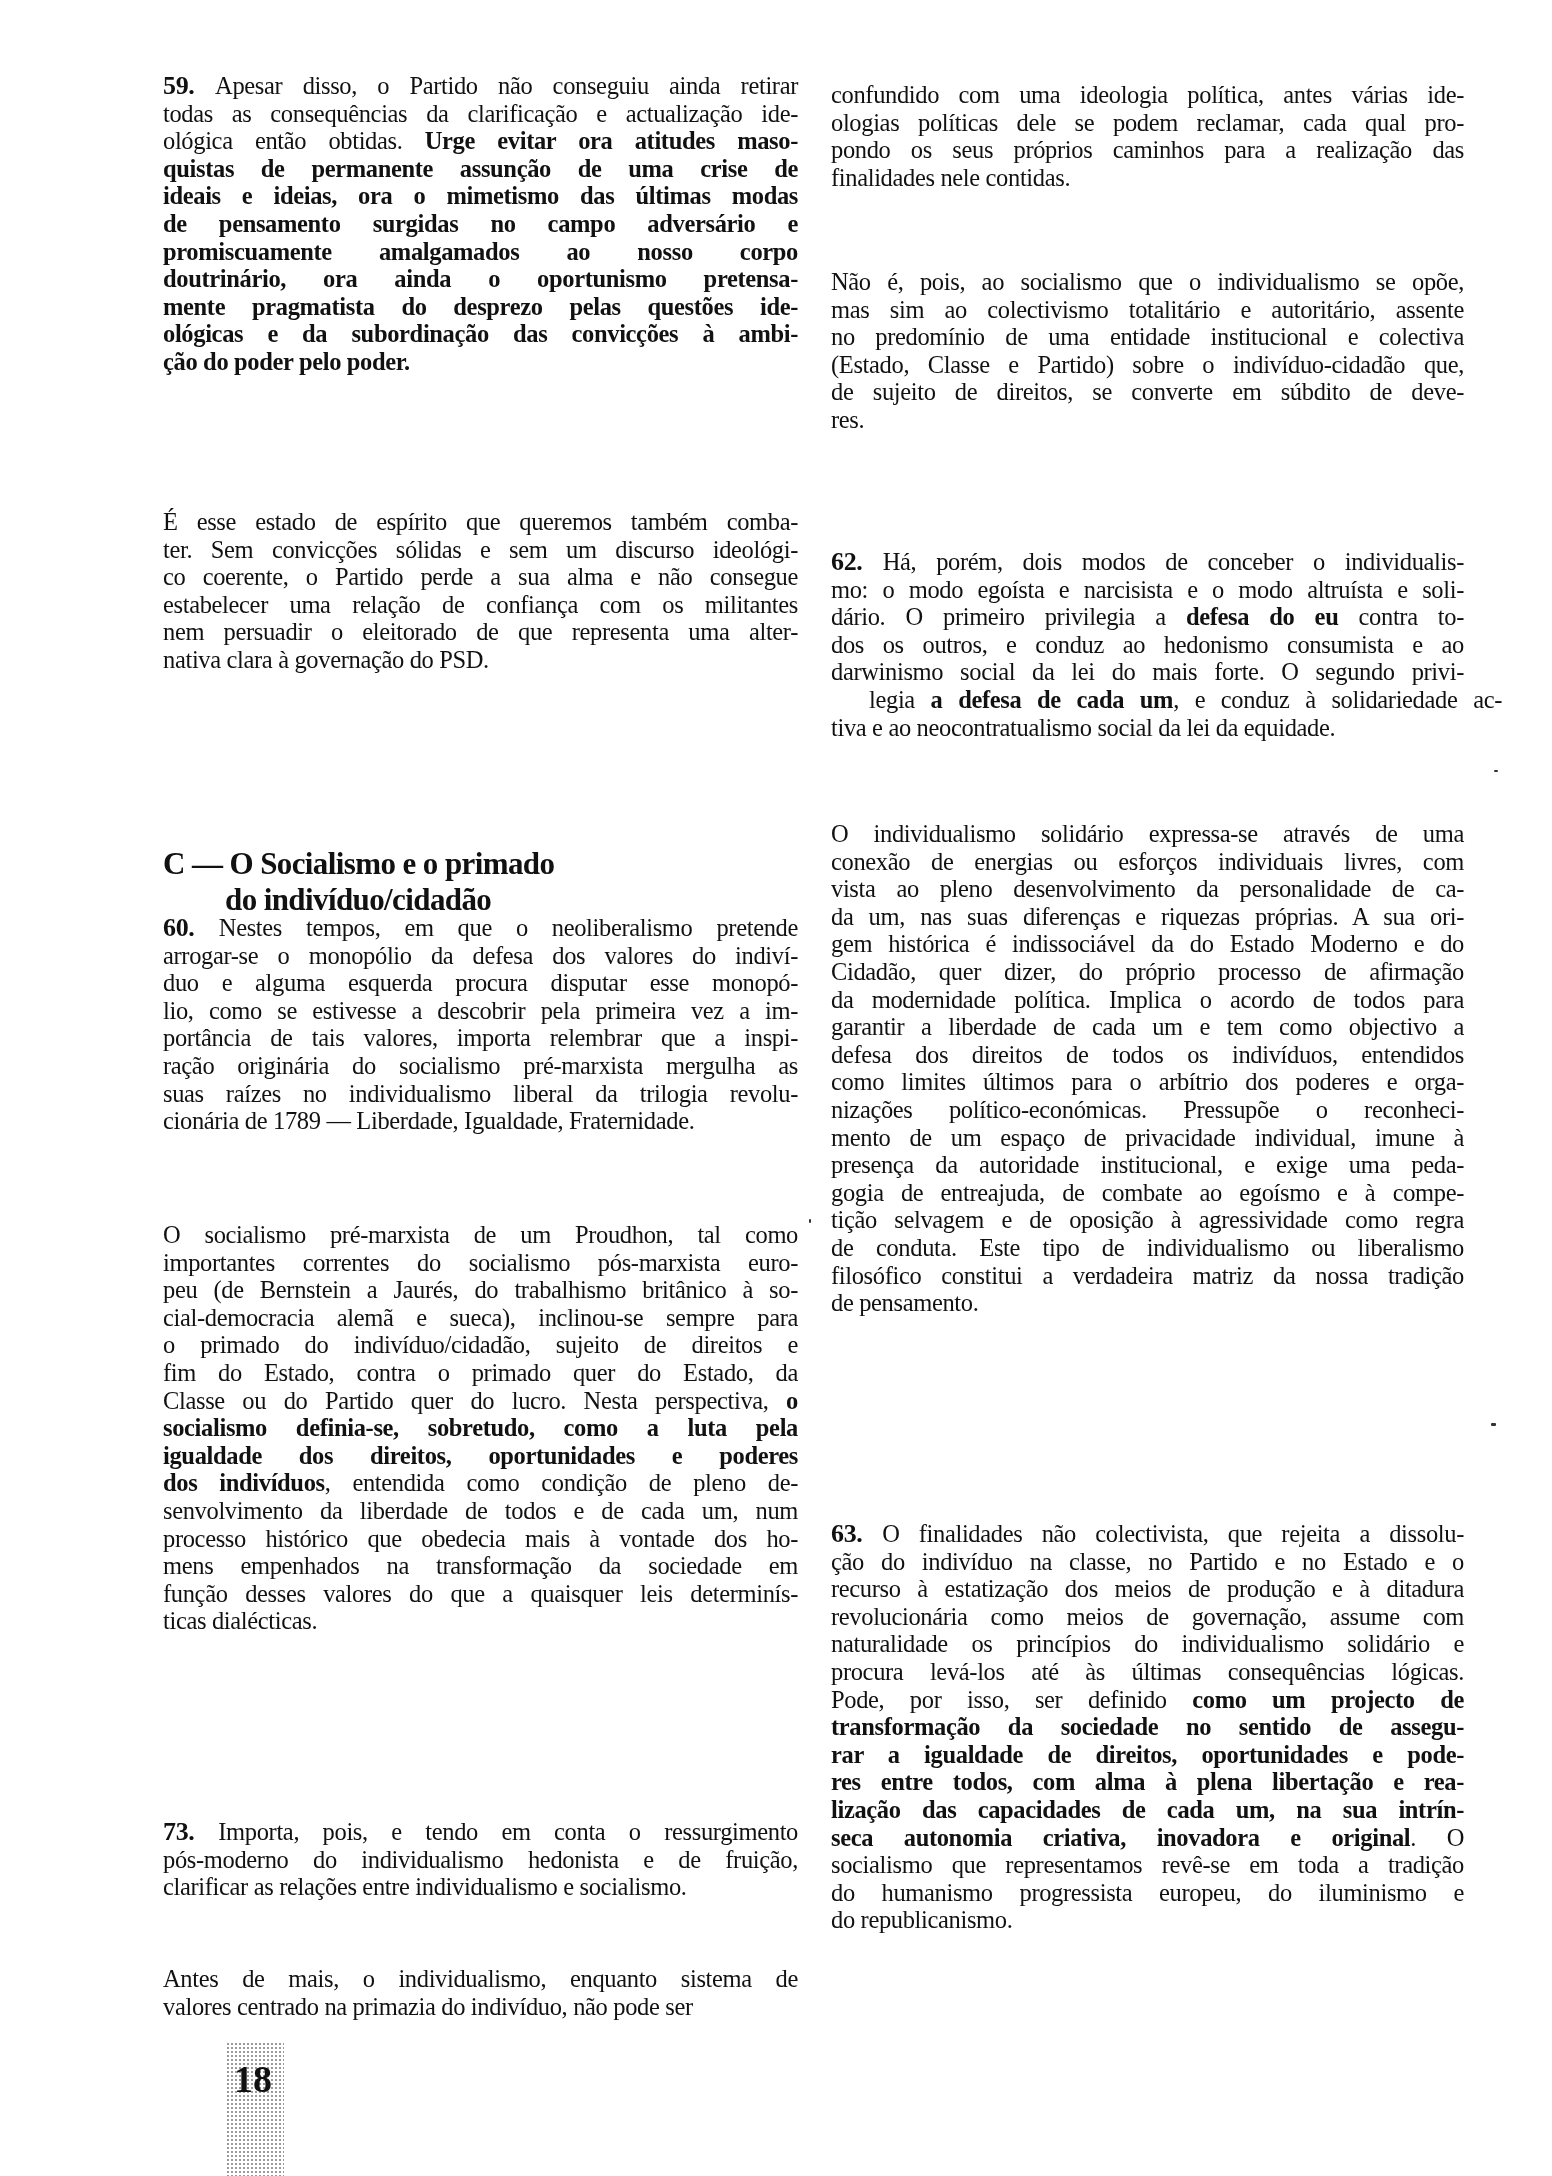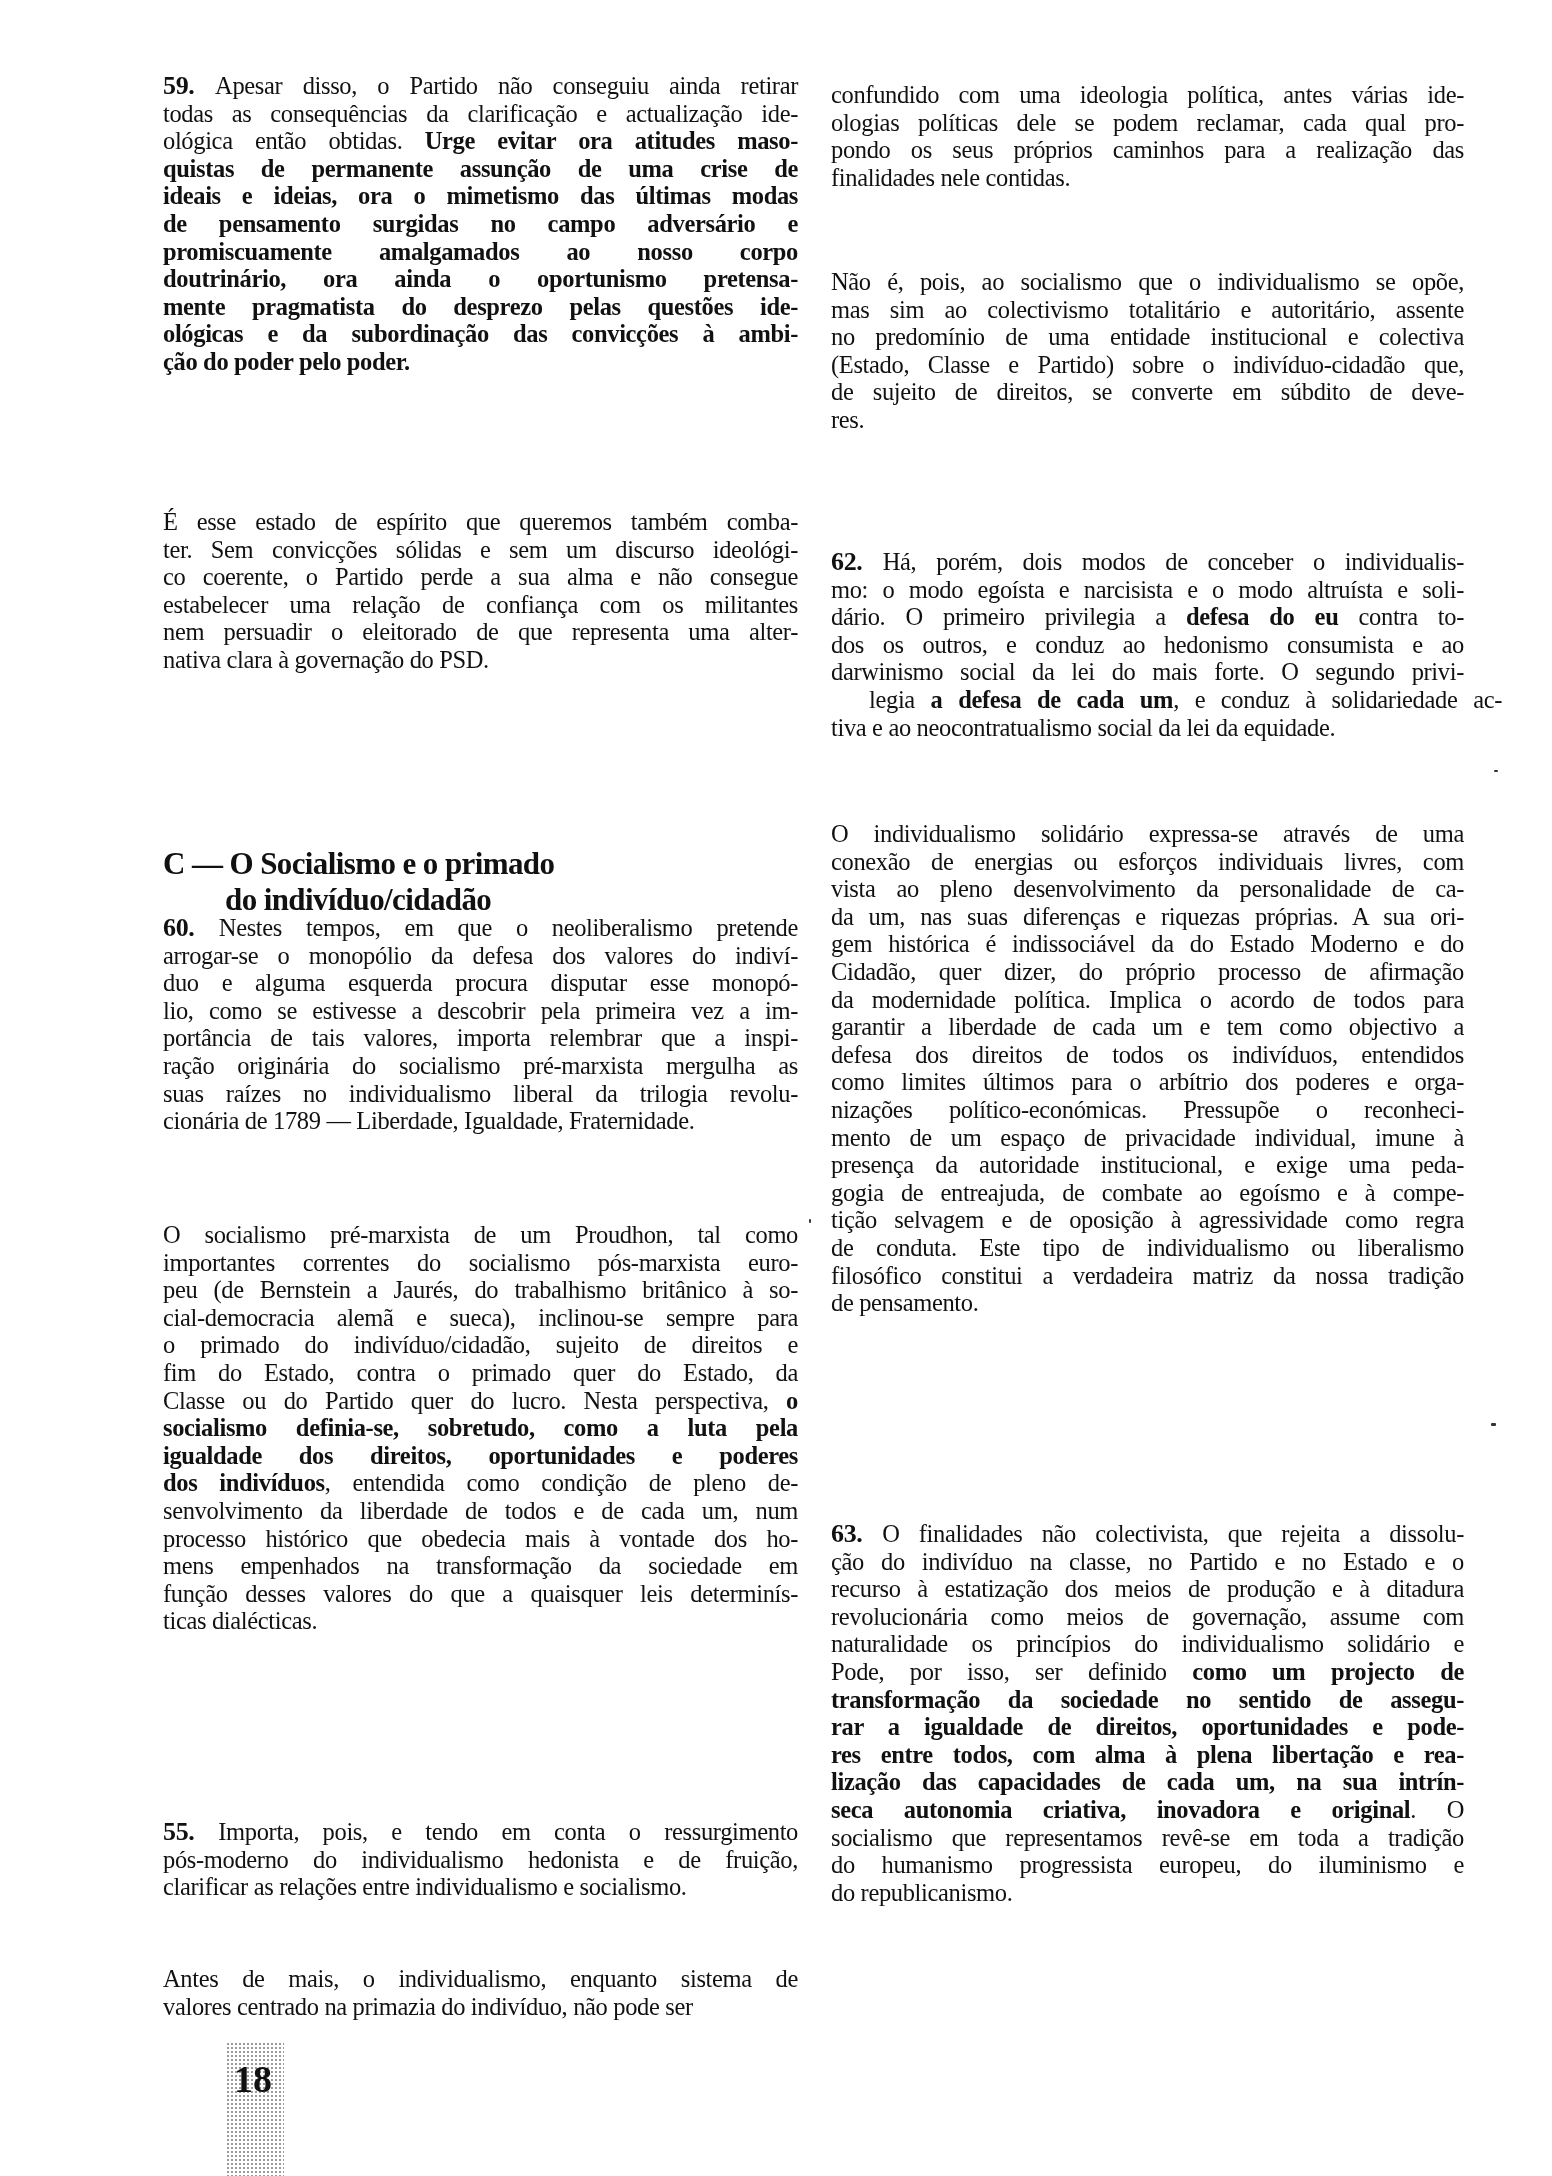--- a/index.html
+++ b/index.html
@@ -76,21 +76,21 @@
         <div class="ln"><span class="ln-inner" style="white-space: normal; width: 100%;"><span class="b">socialismo definia-se, sobretudo, como a luta pela</span></span></div>
         <div class="ln"><span class="ln-inner" style="white-space: normal; width: 100%;"><span class="b">igualdade dos direitos, oportunidades e poderes</span></span></div>
         <div class="ln"><span class="ln-inner" style="white-space: normal; width: 100%;"><span class="b">dos indivíduos</span><span>, entendida como condição de pleno de-</span></span></div>
         <div class="ln"><span class="ln-inner" style="white-space: normal; width: 100%;"><span>senvolvimento da liberdade de todos e de cada um, num</span></span></div>
         <div class="ln"><span class="ln-inner" style="white-space: normal; width: 100%;"><span>processo histórico que obedecia mais à vontade dos ho-</span></span></div>
         <div class="ln"><span class="ln-inner" style="white-space: normal; width: 100%;"><span>mens empenhados na transformação da sociedade em</span></span></div>
         <div class="ln"><span class="ln-inner" style="white-space: normal; width: 100%;"><span>função desses valores do que a quaisquer leis determinís-</span></span></div>
         <div class="ln last"><span class="ln-inner" style="white-space: normal; width: 100%;"><span>ticas dialécticas.</span></span></div>
       </div>
     <div class="para" style="top:1818px;">
-        <div class="ln"><span class="ln-inner" style="white-space: normal; width: 100%;"><span class="num">55. </span><span>Importa, pois, e tendo em conta o ressurgimento</span></span></div>
+        <div class="ln"><span class="ln-inner" style="white-space: normal; width: 100%;"><span class="num">73. </span><span>Importa, pois, e tendo em conta o ressurgimento</span></span></div>
         <div class="ln"><span class="ln-inner" style="white-space: normal; width: 100%;"><span>pós-moderno do individualismo hedonista e de fruição,</span></span></div>
         <div class="ln last"><span class="ln-inner" style="white-space: normal; width: 100%;"><span>clarificar as relações entre individualismo e socialismo.</span></span></div>
       </div>
     <div class="para" style="top:1965px;">
         <div class="ln"><span class="ln-inner" style="white-space: normal; width: 100%;"><span>Antes de mais, o individualismo, enquanto sistema de</span></span></div>
         <div class="ln last"><span class="ln-inner" style="white-space: normal; width: 100%;"><span>valores centrado na primazia do indivíduo, não pode ser</span></span></div>
       </div>
   </div>
 
   <div class="col right">
@@ -136,20 +136,21 @@
         <div class="ln"><span class="ln-inner" style="white-space: normal; width: 100%;"><span>de conduta. Este tipo de individualismo ou liberalismo</span></span></div>
         <div class="ln"><span class="ln-inner" style="white-space: normal; width: 100%;"><span>filosófico constitui a verdadeira matriz da nossa tradição</span></span></div>
         <div class="ln last"><span class="ln-inner" style="white-space: normal; width: 100%;"><span>de pensamento.</span></span></div>
       </div>
     <div class="para" style="top:1520px;">
         <div class="ln"><span class="ln-inner" style="white-space: normal; width: 100%;"><span class="num">63. </span><span>O finalidades não colectivista, que rejeita a dissolu-</span></span></div>
         <div class="ln"><span class="ln-inner" style="white-space: normal; width: 100%;"><span>ção do indivíduo na classe, no Partido e no Estado e o</span></span></div>
         <div class="ln"><span class="ln-inner" style="white-space: normal; width: 100%;"><span>recurso à estatização dos meios de produção e à ditadura</span></span></div>
         <div class="ln"><span class="ln-inner" style="white-space: normal; width: 100%;"><span>revolucionária como meios de governação, assume com</span></span></div>
         <div class="ln"><span class="ln-inner" style="white-space: normal; width: 100%;"><span>naturalidade os princípios do individualismo solidário e</span></span></div>
+        <div class="ln"><span class="ln-inner" style="white-space: normal; width: 100%;"><span>procura levá-los até às últimas consequências lógicas.</span></span></div>
         <div class="ln"><span class="ln-inner" style="white-space: normal; width: 100%;"><span>Pode, por isso, ser definido </span><span class="b">como um projecto de</span></span></div>
         <div class="ln"><span class="ln-inner" style="white-space: normal; width: 100%;"><span class="b">transformação da sociedade no sentido de assegu-</span></span></div>
         <div class="ln"><span class="ln-inner" style="white-space: normal; width: 100%;"><span class="b">rar a igualdade de direitos, oportunidades e pode-</span></span></div>
         <div class="ln"><span class="ln-inner" style="white-space: normal; width: 100%;"><span class="b">res entre todos, com alma à plena libertação e rea-</span></span></div>
         <div class="ln"><span class="ln-inner" style="white-space: normal; width: 100%;"><span class="b">lização das capacidades de cada um, na sua intrín-</span></span></div>
         <div class="ln"><span class="ln-inner" style="white-space: normal; width: 100%;"><span class="b">seca autonomia criativa, inovadora e original</span><span>. O</span></span></div>
         <div class="ln"><span class="ln-inner" style="white-space: normal; width: 100%;"><span>socialismo que representamos revê-se em toda a tradição</span></span></div>
         <div class="ln"><span class="ln-inner" style="white-space: normal; width: 100%;"><span>do humanismo progressista europeu, do iluminismo e</span></span></div>
         <div class="ln last"><span class="ln-inner" style="white-space: normal; width: 100%;"><span>do republicanismo.</span></span></div>
       </div>

